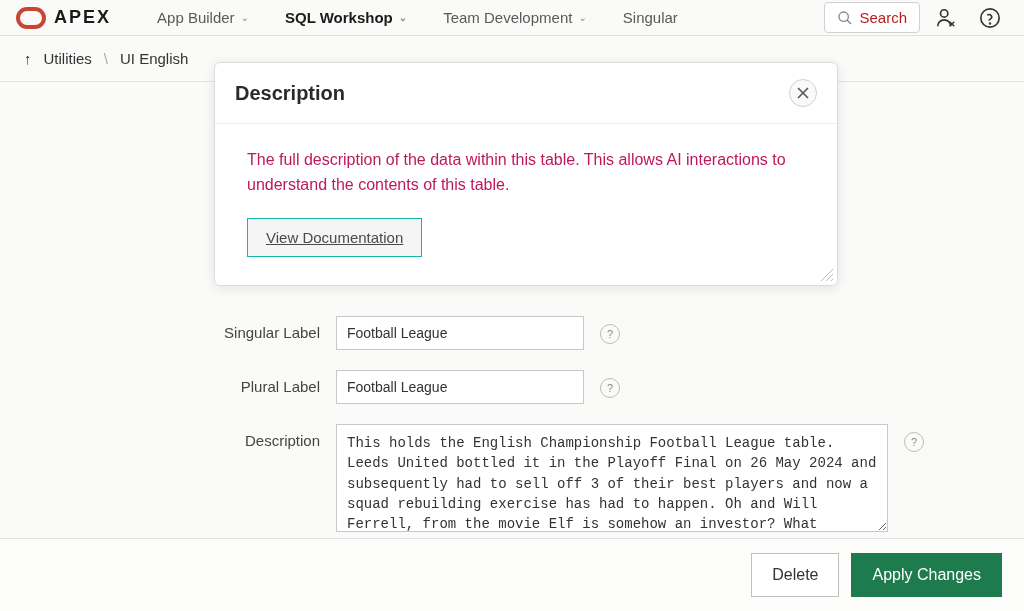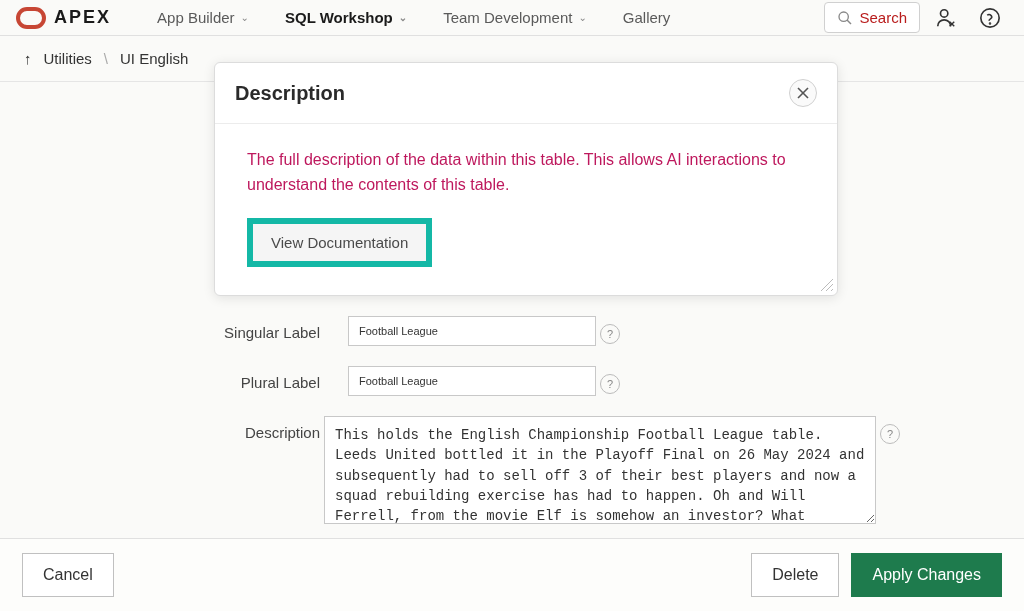--- a/index.html
+++ b/index.html
@@ -133,59 +133,59 @@
     }
     .popover-text {
       font-size: 16px;
       line-height: 1.55;
       color: #be185d;
       margin-bottom: 20px;
     }
     .popover-btn {
       display: inline-block;
       padding: 10px 18px;
-      border: 6px solid #14b8a6;
+      border: 1px solid #14b8a6;
       background: #f5f5f5;
       color: #4a4a4a;
       font-size: 15px;
       cursor: pointer;
+      text-decoration: underline;
     }
     .resize-handle {
       position: absolute;
       bottom: 4px;
       right: 4px;
       width: 14px;
       height: 14px;
       color: #bbb;
     }
     .form-area {
       padding: 24px 40px;
       margin-top: 210px;
     }
     .form-row {
       display: flex;
       align-items: flex-start;
-      gap: 4px;
+      gap: 16px;
       margin-bottom: 20px;
     }
     .form-label {
       width: 280px;
       text-align: right;
       padding-top: 8px;
       font-size: 15px;
       color: #444;
     }
     .form-input {
       width: 248px;
       padding: 8px 10px;
       border: 1px solid #c8c8c8;
-      font-size: 11px;
+      font-size: 14px;
       color: #333;
       background: #fff;
-      margin-left: 24px;
     }
     .form-textarea {
       width: 552px;
       height: 108px;
       padding: 8px 10px;
       border: 1px solid #c8c8c8;
       font-family: "Courier New", monospace;
       font-size: 14px;
       line-height: 1.45;
       color: #333;
@@ -252,21 +252,21 @@
   </div>
   <div class="nav-item active">
     <span>SQL Workshop</span>
     <span class="chevron">⌄</span>
   </div>
   <div class="nav-item">
     <span>Team Development</span>
     <span class="chevron">⌄</span>
   </div>
   <div class="nav-item">
-    <span>Gallery</span>
+    <span>Singular</span>
   </div>
 
   <div class="nav-spacer"></div>
 
   <div class="search-box">
     <svg width="16" height="16" viewBox="0 0 24 24" fill="none" stroke="#888" stroke-width="2">
       <circle cx="10" cy="10" r="7"></circle>
         <line x1="15" y1="15" x2="21" y2="21"></line>
     </svg>
     <span>Search</span>
@@ -327,17 +327,16 @@
     <div class="help-icon">?</div>
   </div>
   <div class="form-row">
     <div class="form-label">Description</div>
     <textarea class="form-textarea" style="">This holds the English Championship Football League table. Leeds United bottled it in the Playoff Final on 26 May 2024 and subsequently had to sell off 3 of their best players and now a squad rebuilding exercise has had to happen. Oh and Will Ferrell, from the movie Elf is somehow an investor? What the....</textarea>
     <div class="help-icon">?</div>
   </div>
 </div>
 
 <div class="bottom-bar">
-  <button class="btn">Cancel</button>
   <div class="bottom-spacer"></div>
   <button class="btn">Delete</button>
   <button class="btn btn-primary">Apply Changes</button>
 </div>
 
 </body></html>

